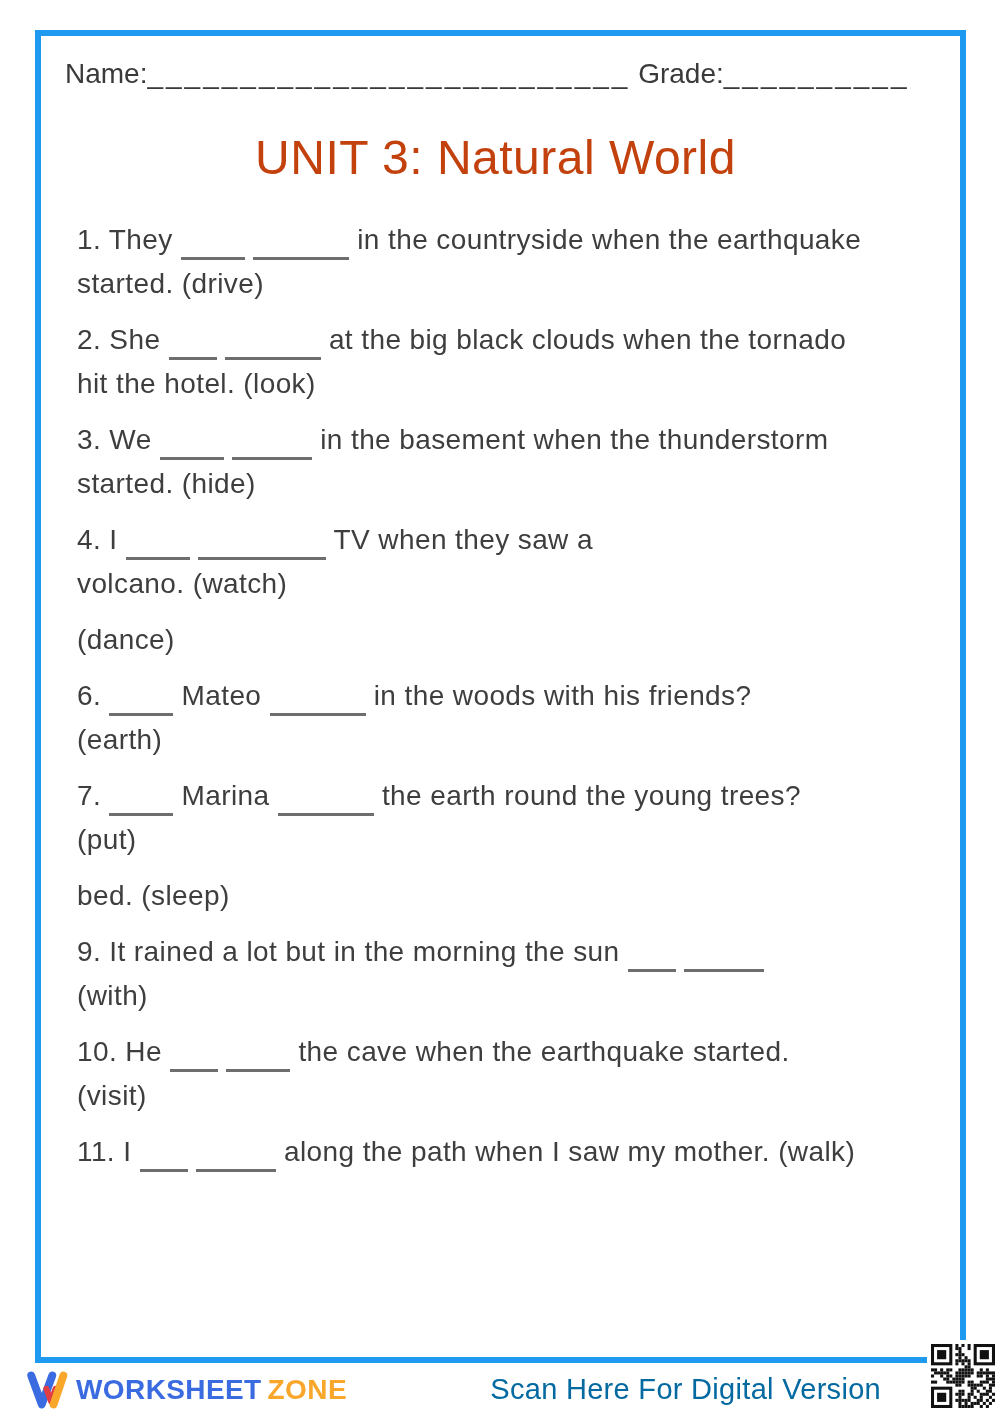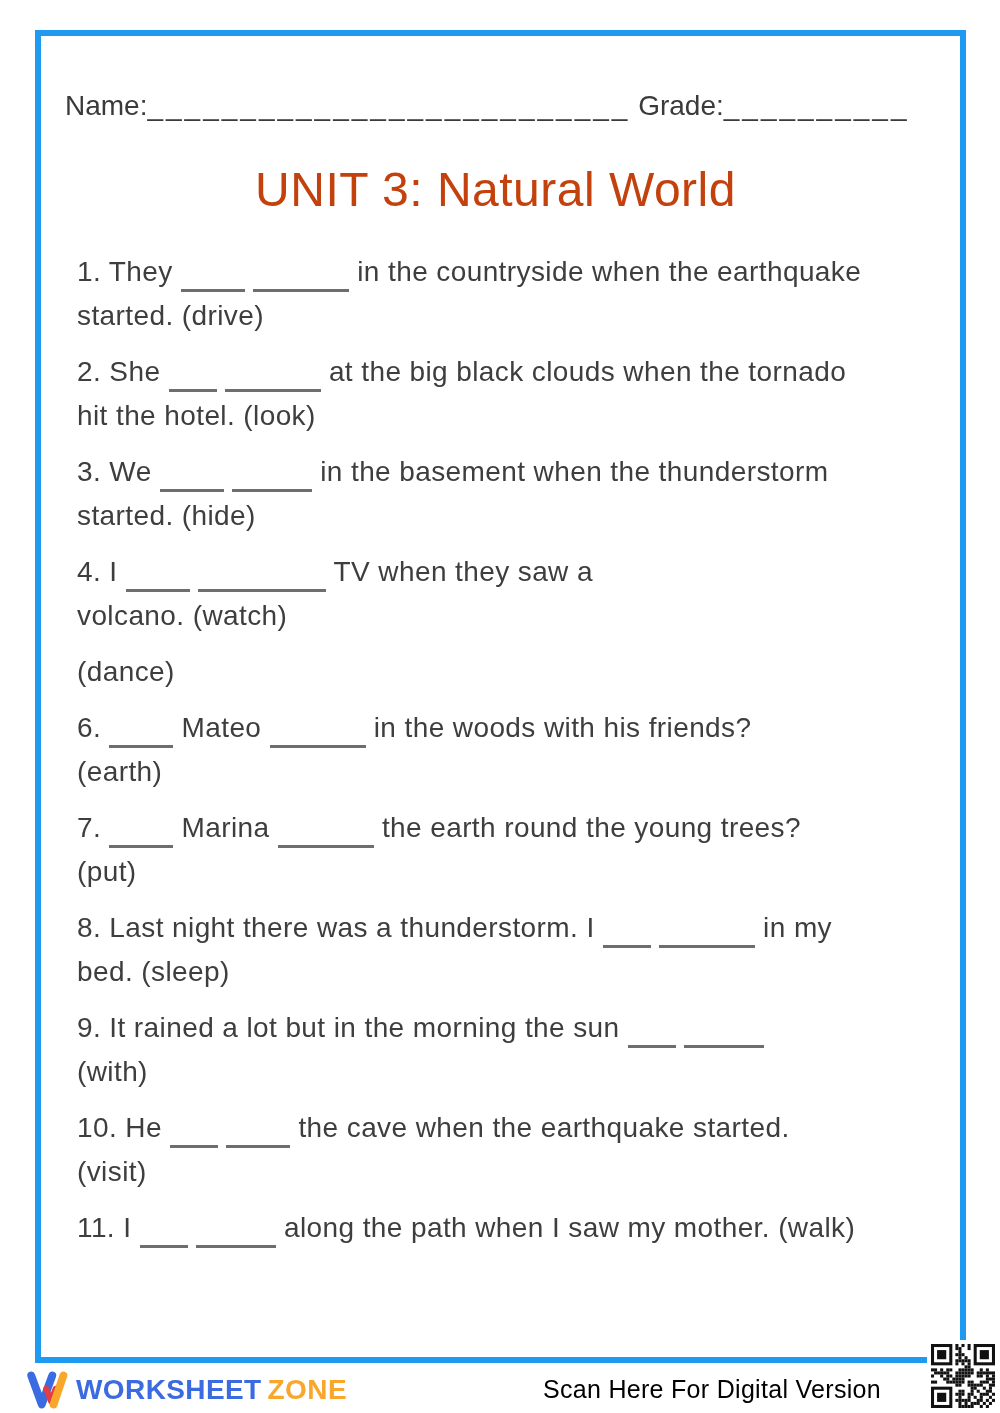--- a/index.html
+++ b/index.html
@@ -14,21 +14,21 @@
   body{
     width:1000px;height:1413px;position:relative;background:#ffffff;
     font-family:"Liberation Sans",sans-serif;color:var(--ink);overflow:hidden;
   }
   .frame{
     position:absolute;left:35px;top:30px;width:931px;height:1333px;
     border:6px solid var(--accent);background:#ffffff;
   }
   .inner{padding:20px 34px 0 24px;}
   .header-row{
-    font-size:28px;color:#3a3a3a;white-space:nowrap;line-height:36px;margin-top:32px;
+    font-size:28px;color:#3a3a3a;white-space:nowrap;line-height:36px;
   }
   .dashes{letter-spacing:3px;color:#3a3a3a;}
   .title{
     text-align:center;font-size:48px;font-weight:400;color:#c2410c;
     letter-spacing:0.5px;margin-top:38px;line-height:56px;
   }
   .questions{margin-top:32px;padding-left:12px;}
   .q{margin-bottom:12px;}
   .q-line{
     font-size:28px;line-height:44px;color:var(--ink);
@@ -41,21 +41,21 @@
   .footer{
     position:absolute;left:0;top:1366px;width:976px;height:47px;
     display:flex;align-items:center;
   }
   .logo{display:flex;align-items:center;margin-left:26px;}
   .logo svg{display:block;}
   .brand{font-weight:bold;font-size:28px;letter-spacing:0.4px;margin-left:8px;white-space:nowrap;}
   .brand .w1{color:var(--brand-blue);}
   .brand .w2{color:var(--brand-orange);margin-left:6px;}
   .scan{
-    margin-left:auto;margin-right:95px;font-size:25px;color:#000000;
+    margin-left:auto;margin-right:95px;font-size:29px;color:#0369a1;
     letter-spacing:0.3px;white-space:nowrap;
   }
   .qr-box{
     position:absolute;right:1px;top:1340px;width:72px;height:72px;
     background:#ffffff;border-radius:8px;display:flex;align-items:center;justify-content:center;
   }
   .qr-box svg{display:block;}
 </style>
 </head>
 <body>
@@ -99,21 +99,20 @@
     <div class="q-line">6. <span class="blank" style="width:64px"></span> Mateo <span class="blank" style="width:96px"></span> in the woods with his friends?</div>
     <div class="q-line">(earth)</div>
   </div>
 
   <div class="q">
     <div class="q-line">7. <span class="blank" style="width:64px"></span> Marina <span class="blank" style="width:96px"></span> the earth round the young trees?</div>
     <div class="q-line">(put)</div>
   </div>
 
   <div class="q">
-    <div class="q-line">8. Last night there was a thunderstorm. I <span class="blank" style="width:48px"></span> <span class="blank" style="width:96px"></span> in my</div>
     <div class="q-line">bed. (sleep)</div>
   </div>
 
   <div class="q">
     <div class="q-line">9. It rained a lot but in the morning the sun <span class="blank" style="width:48px"></span> <span class="blank" style="width:80px"></span></div>
     <div class="q-line">(with)</div>
   </div>
 
   <div class="q">
     <div class="q-line">10. He <span class="blank" style="width:48px"></span> <span class="blank" style="width:64px"></span> the cave when the earthquake started.</div>

